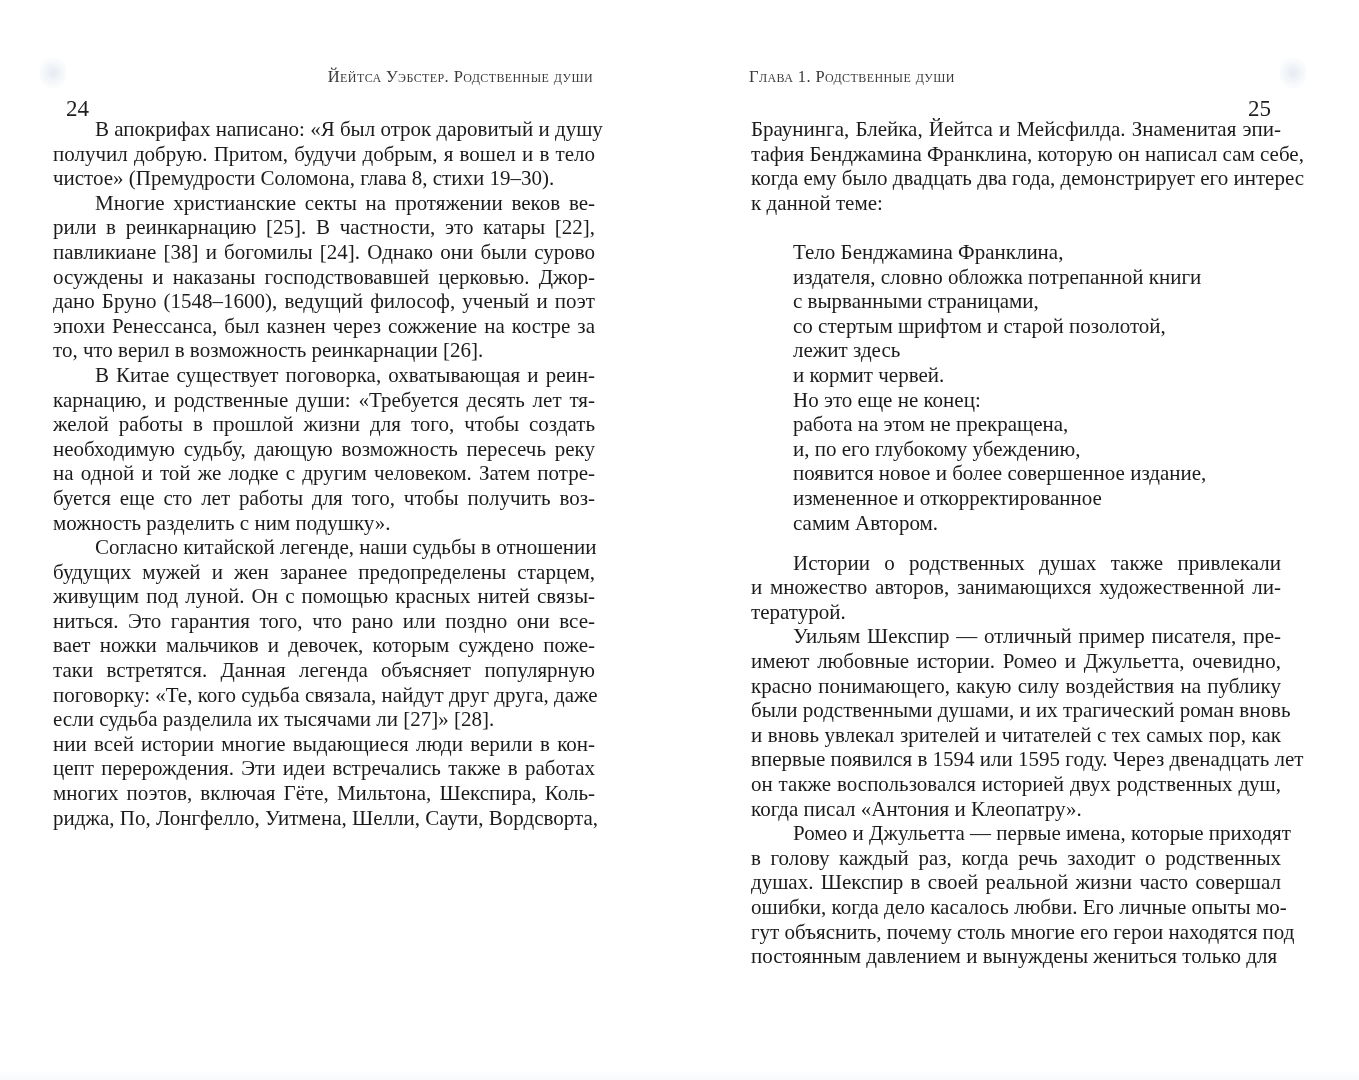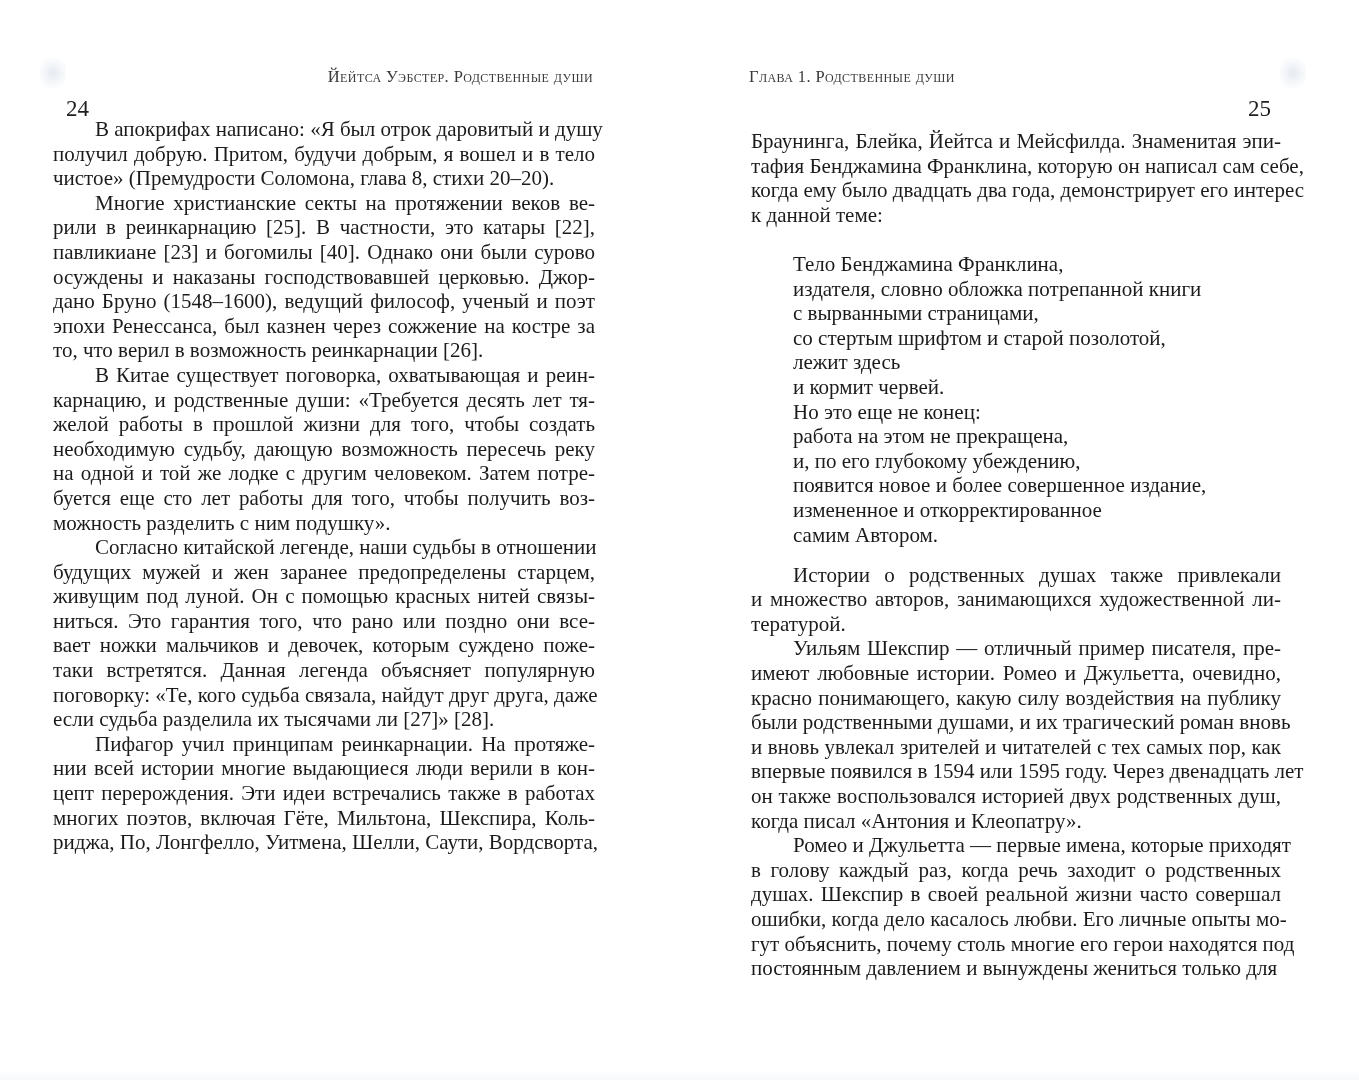--- a/index.html
+++ b/index.html
@@ -22,21 +22,21 @@
   .page-left .runhead { right: 87px; }
   .page-right .runhead { left: 69px; }
   .smudge {
     position: absolute; top: 58px; width: 26px; height: 30px; border-radius: 40%;
     background: radial-gradient(circle, rgba(200,210,225,0.45) 0%, rgba(220,228,238,0.2) 60%, rgba(255,255,255,0) 100%);
   }
   .page-left .smudge { left: 40px; }
   .page-right .smudge { left: 600px; }
   .text-block { position: absolute; font-size: 21px; line-height: 24.6px; color: #1b1b1b; }
   .page-left .text-block { left: 53px; width: 542px; top: 117px; }
-  .page-right .text-block { left: 71px; width: 530px; top: 129px; font-family: Liberation Serif, serif; }
+  .page-right .text-block { left: 71px; width: 530px; top: 117px; font-family: Liberation Serif, serif; }
   .line { white-space: nowrap; height: 24.6px; text-align: justify; text-align-last: justify; }
   .line.last { text-align-last: left; }
   .line.indent { padding-left: 42px; }
   .gap { height: 24.6px; }
   .gap-sm { height: 15.5px; }
   .poem .line { padding-left: 42px; text-align-last: left; }
   .bottom-scan {
     position: absolute; left: 0; bottom: 0; width: 1359px; height: 10px;
     background: linear-gradient(to bottom, rgba(255,255,255,0), rgba(240,243,246,0.5));
   }
@@ -45,26 +45,26 @@
 <body>
 
 <div class="page page-left">
   <div class="smudge"></div>
   <div class="folio">24</div>
   <div class="runhead">Йейтса Уэбстер. Родственные души</div>
   <div class="text-block" id="left-text">
       <div>
         <div class="line indent">В апокрифах написано: «Я был отрок даровитый и душу</div>
         <div class="line">получил добрую. Притом, будучи добрым, я вошел и в тело</div>
-        <div class="line last">чистое» (Премудрости Соломона, глава 8, стихи 20–20).</div>
+        <div class="line last">чистое» (Премудрости Соломона, глава 8, стихи 19–30).</div>
       </div>
       <div>
         <div class="line indent">Многие христианские секты на протяжении веков ве-</div>
         <div class="line">рили в реинкарнацию [25]. В частности, это катары [22],</div>
-        <div class="line">павликиане [23] и богомилы [40]. Однако они были сурово</div>
+        <div class="line">павликиане [38] и богомилы [24]. Однако они были сурово</div>
         <div class="line">осуждены и наказаны господствовавшей церковью. Джор-</div>
         <div class="line">дано Бруно (1548–1600), ведущий философ, ученый и поэт</div>
         <div class="line">эпохи Ренессанса, был казнен через сожжение на костре за</div>
         <div class="line last">то, что верил в возможность реинкарнации [26].</div>
       </div>
       <div>
         <div class="line indent">В Китае существует поговорка, охватывающая и реин-</div>
         <div class="line">карнацию, и родственные души: «Требуется десять лет тя-</div>
         <div class="line">желой работы в прошлой жизни для того, чтобы создать</div>
         <div class="line">необходимую судьбу, дающую возможность пересечь реку</div>
@@ -76,21 +76,20 @@
         <div class="line indent">Согласно китайской легенде, наши судьбы в отношении</div>
         <div class="line">будущих мужей и жен заранее предопределены старцем,</div>
         <div class="line">живущим под луной. Он с помощью красных нитей связы-</div>
         <div class="line">ниться. Это гарантия того, что рано или поздно они все-</div>
         <div class="line">вает ножки мальчиков и девочек, которым суждено поже-</div>
         <div class="line">таки встретятся. Данная легенда объясняет популярную</div>
         <div class="line">поговорку: «Те, кого судьба связала, найдут друг друга, даже</div>
         <div class="line last">если судьба разделила их тысячами ли [27]» [28].</div>
       </div>
       <div>
-        <div class="line indent">Пифагор учил принципам реинкарнации. На протяже-</div>
         <div class="line">нии всей истории многие выдающиеся люди верили в кон-</div>
         <div class="line">цепт перерождения. Эти идеи встречались также в работах</div>
         <div class="line">многих поэтов, включая Гёте, Мильтона, Шекспира, Коль-</div>
         <div class="line last">риджа, По, Лонгфелло, Уитмена, Шелли, Саути, Вордсворта,</div>
       </div>
     </div>
 </div>
 
 <div class="page page-right">
   <div class="runhead">Глава 1. Родственные души</div>

